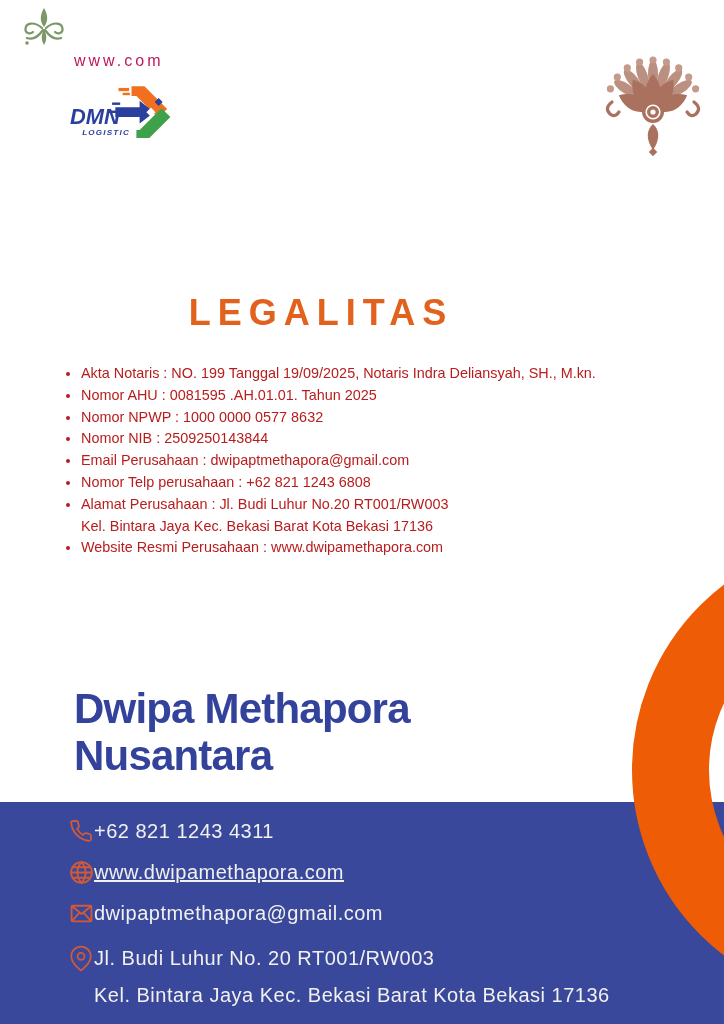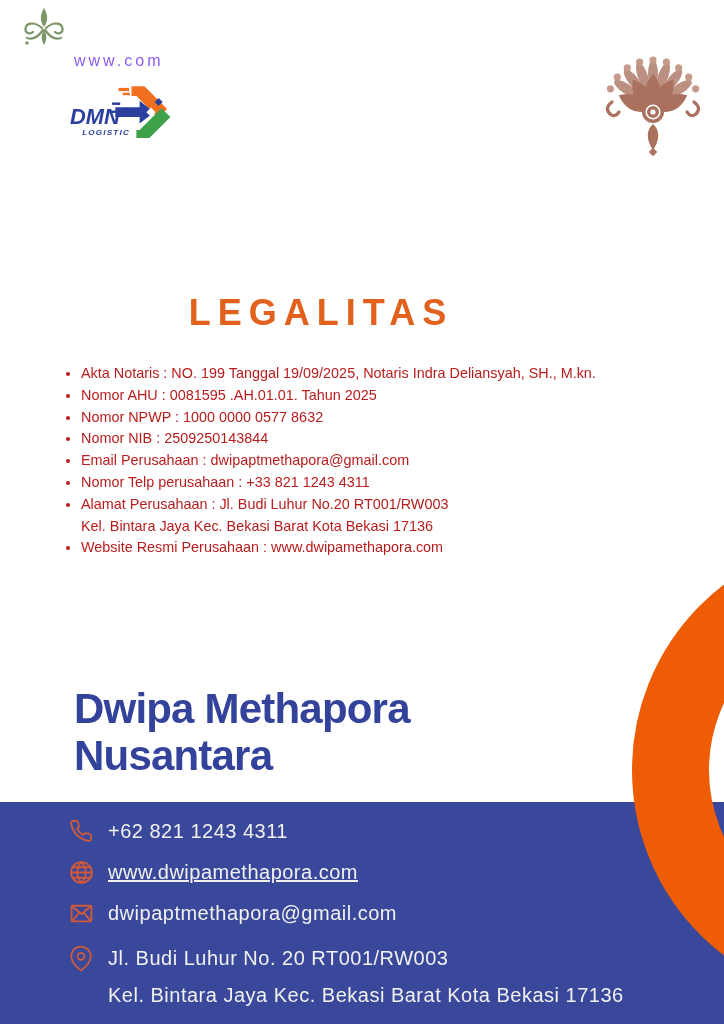--- a/index.html
+++ b/index.html
@@ -5,21 +5,21 @@
   html,body{margin:0;padding:0;}
   body{
     width:724px;height:1024px;position:relative;overflow:hidden;
     background:#ffffff;
     font-family:"Liberation Sans","DejaVu Sans",sans-serif;
   }
   .abs{position:absolute;}
 
   
   .fleur{left:22px;top:7px;width:44px;height:48px;}
-  .www{left:74px;top:52px;font-size:16px;letter-spacing:3px;color:#8b5cf6;text-align:center;}
+  .www{left:74px;top:52px;font-size:16px;letter-spacing:3px;color:#be185d;text-align:center;}
   .logo{left:70px;top:86px;width:102px;height:54px;text-align:right;}
   .mandala{left:598px;top:46px;width:110px;height:112px;}
 
   
   .legal-title{
     left:0;top:292px;width:642px;text-align:center;
     color:#e2611c;font-size:36px;font-weight:bold;letter-spacing:7px;
   }
   .legal-list{left:63px;top:363px;width:630px;}
   .legal-list ul{margin:0;padding-left:18px;list-style:disc;}
@@ -35,21 +35,21 @@
     color:#33429b;font-size:42px;font-weight:bold;line-height:47px;letter-spacing:-0.8px;
   }
 
   
   .footer-band{left:0;top:802px;width:724px;height:222px;background:#3a489c;z-index:1;}
   .ring{
     left:632px;top:537px;width:466px;height:466px;box-sizing:border-box;
     border:77px solid #ee5c05;border-radius:50%;z-index:3;
   }
   .c-row{
-    left:68px;display:flex;align-items:center;gap:14px;z-index:2;
+    left:68px;display:flex;align-items:center;z-index:2;
     color:#f1f1ee;font-size:20px;letter-spacing:0.5px;
   }
   .c-row .ico{width:26px;height:26px;flex:0 0 26px;display:flex;align-items:center;justify-content:center;}
   .row-phone{top:816px;height:30px;}
   .row-web{top:857px;height:30px;text-decoration:underline;}
   .row-email{top:898px;height:30px;}
   .row-address{top:940px;align-items:flex-start;}
   .row-address .ico{margin-top:5px;}
   .row-address .addr-lines{line-height:37px;}
 
@@ -146,21 +146,21 @@
     <li>
         <span>Nomor NPWP : 1000 0000 0577 8632</span>
       </li>
     <li>
         <span>Nomor NIB : 2509250143844</span>
       </li>
     <li>
         <span>Email Perusahaan : dwipaptmethapora@gmail.com</span>
       </li>
     <li>
-        <span>Nomor Telp perusahaan : +33 821 1243 4311</span>
+        <span>Nomor Telp perusahaan : +62 821 1243 6808</span>
       </li>
     <li>
       <span>Alamat Perusahaan : Jl. Budi Luhur No.20 RT001/RW003</span>
       <span>Kel. Bintara Jaya Kec. Bekasi Barat Kota Bekasi 17136</span>
     </li>
     <li>
         <span>Website Resmi Perusahaan : www.dwipamethapora.com</span>
       </li>
   </ul>
 </div>

